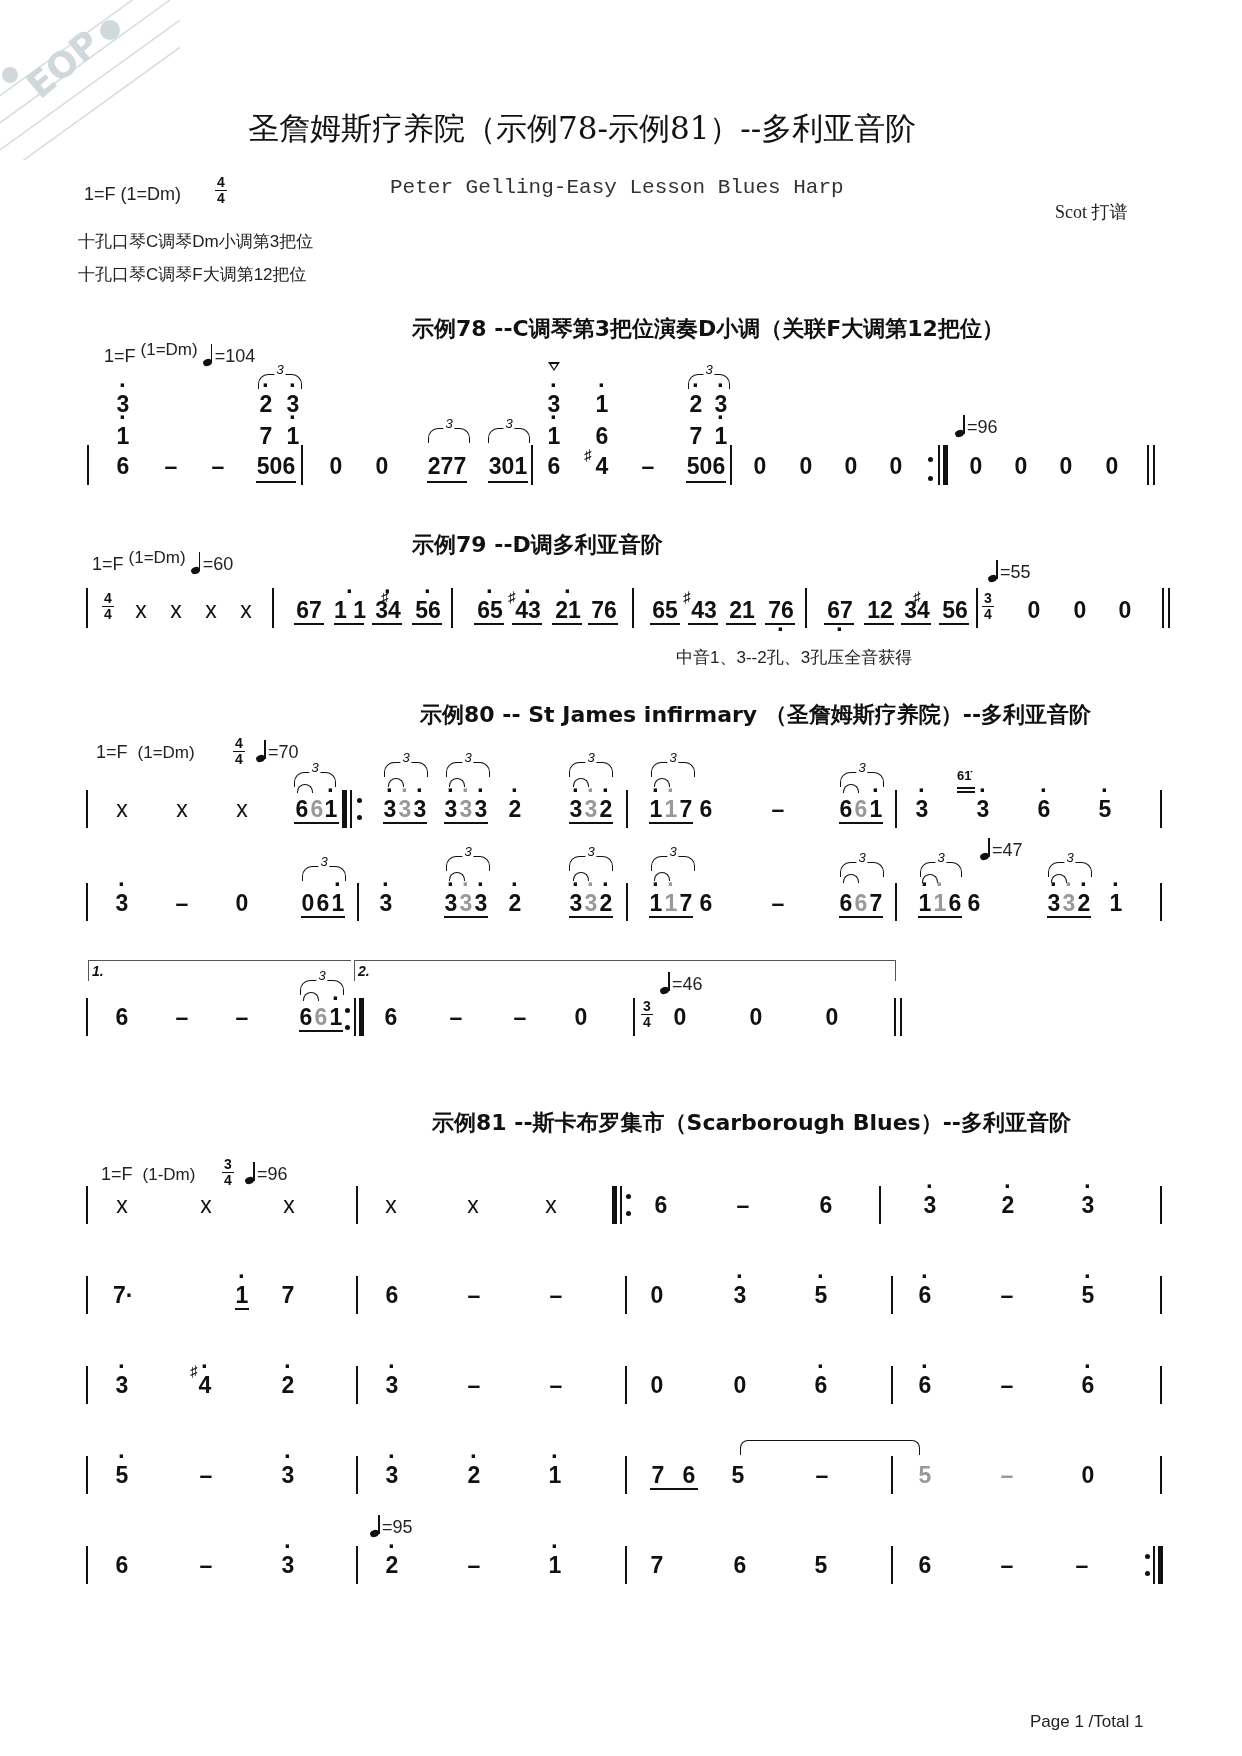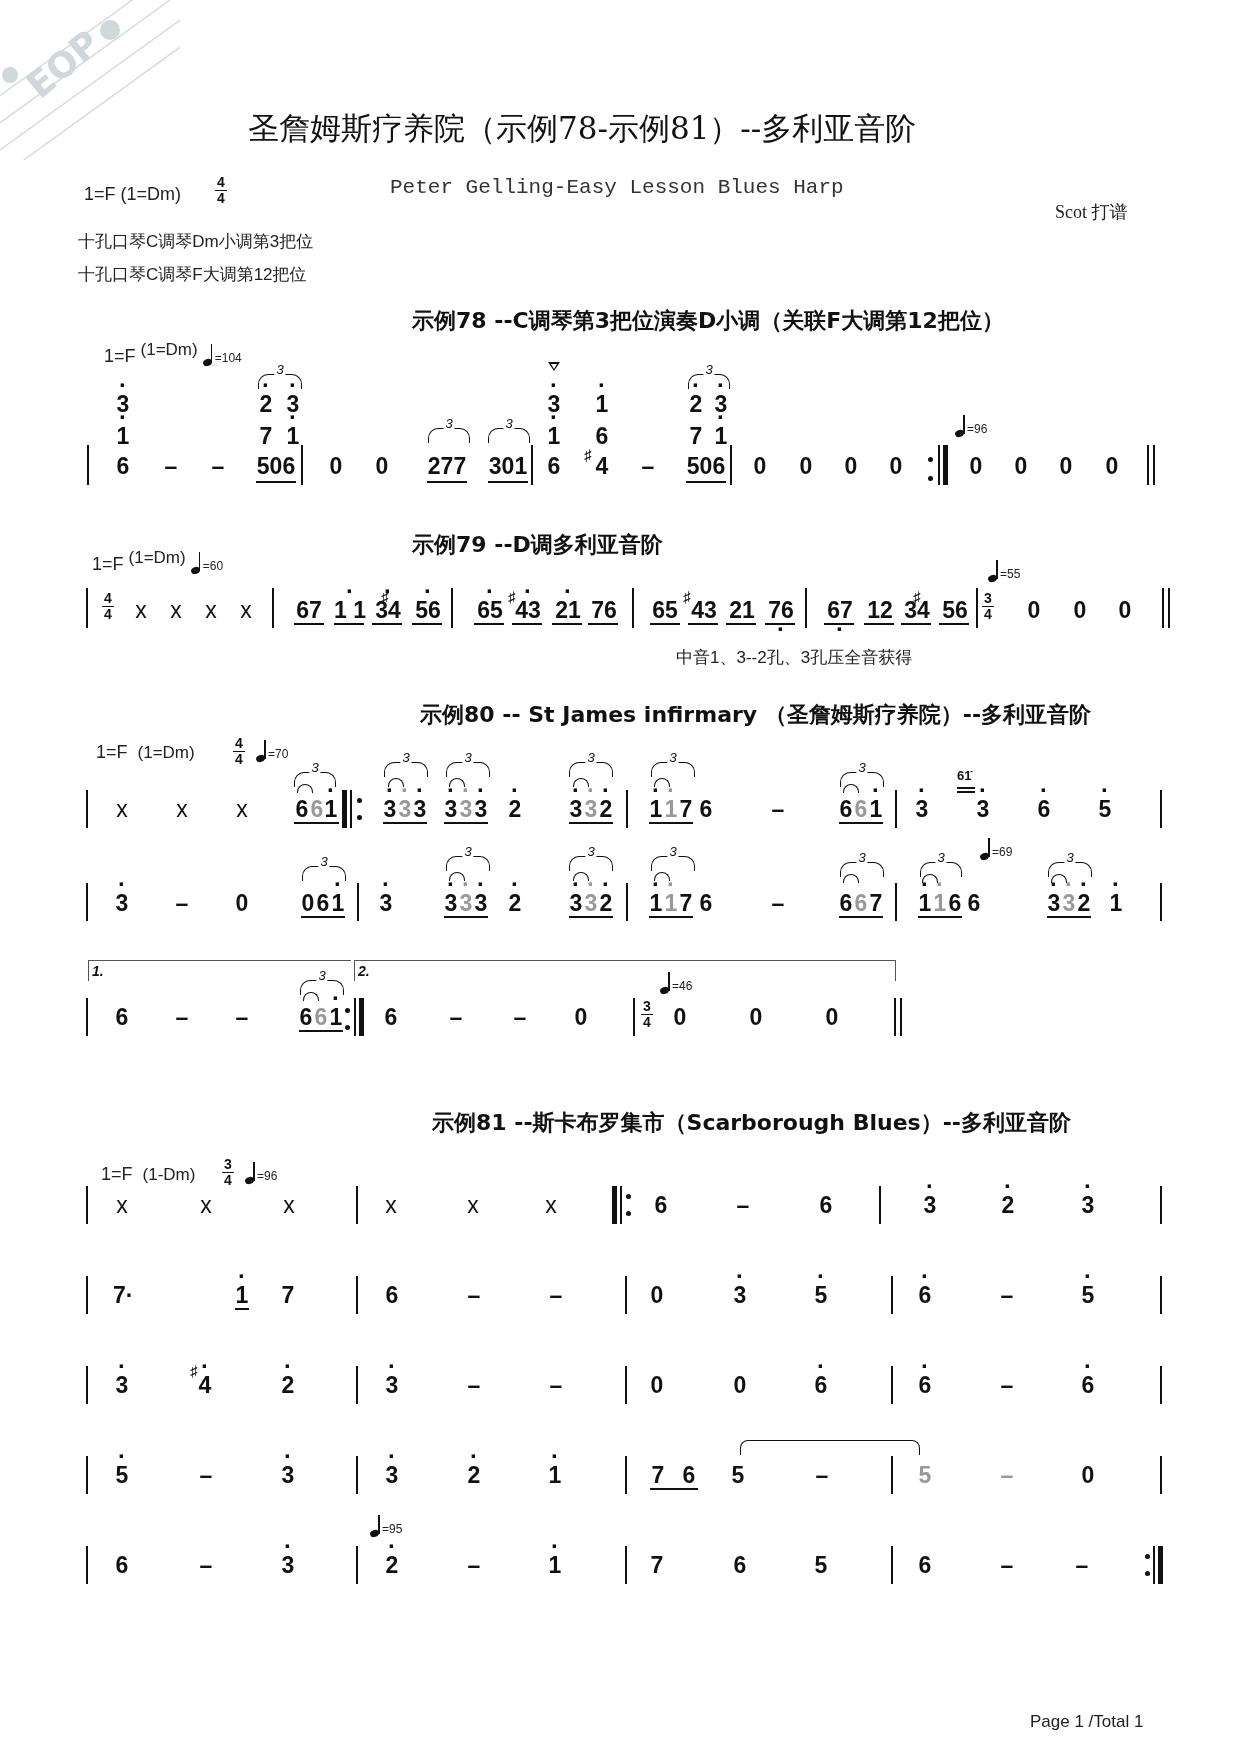--- a/index.html
+++ b/index.html
@@ -4,21 +4,21 @@
 <style>
   html, body { margin:0; padding:0; background:#ffffff; }
   body { width:1242px; height:1756px; position:relative; overflow:hidden; font-family:"Liberation Sans", sans-serif; color:#111; }
   .abs { position:absolute; white-space:nowrap; }
   .title { font-family:"DejaVu Serif", serif; font-size:31px; color:#111; }
   .subtitle { font-family:"Liberation Mono", monospace; font-size:21px; color:#333; }
   .meta { font-size:18px; color:#222; }
   .meta-small { font-size:17px; color:#222; }
   .section-title { font-family:"DejaVu Sans", sans-serif; font-weight:bold; font-size:22px; color:#111; }
   .key { font-size:18px; color:#222; }
-  .tempo { font-size:12px; color:#222; }
+  .tempo { font-size:18px; color:#222; }
   .n { position:absolute; font-family:"Liberation Sans", sans-serif; font-weight:bold; font-size:23px; line-height:26px; text-align:center; width:16px; }
   .n.gray { color:#999; }
   .n.dot::before { content:"\00B7"; position:absolute; left:0; right:0; top:-16px; font-size:24px; line-height:20px; }
   .n.ldot::after { content:"\00B7"; position:absolute; left:0; right:0; bottom:-16px; font-size:24px; line-height:20px; }
   .bar { position:absolute; width:2px; background:#111; }
   .barthick { position:absolute; width:5px; background:#111; }
   .ul { position:absolute; height:2px; background:#111; }
   .repeat-dots { position:absolute; width:6px; }
   .repeat-dots::before, .repeat-dots::after { content:""; position:absolute; width:5px; height:5px; border-radius:50%; background:#111; left:0; }
   .repeat-dots::before { top:0; } .repeat-dots::after { bottom:0; }
@@ -59,21 +59,21 @@
 <div class="abs meta" style="left:84px; top:184px;">
   <span>1=F (1=Dm)</span>
 </div>
 <div class="ts" style="left:215px; top:176px;">
   <span>4</span><span class="ts-line"></span><span>4</span>
 </div>
 <div class="abs meta" style="left:1055px; top:200px; font-family:'Liberation Serif', serif;">Scot   打谱</div>
 <div class="abs meta-small" style="left:78px; top:230px;">十孔口琴C调琴Dm小调第3把位</div>
 <div class="abs meta-small" style="left:78px; top:263px;">十孔口琴C调琴F大调第12把位</div>
 
-<div class="abs section-title" style="left:412px; top:306px;">示例78 --C调琴第3把位演奏D小调（关联F大调第12把位）</div>
+<div class="abs section-title" style="left:412px; top:314px;">示例78 --C调琴第3把位演奏D小调（关联F大调第12把位）</div>
 <div class="abs key" style="left:104px; top:340px;">
   <span>1=F</span>
   <sup style="font-size:17px;">(1=Dm)</sup>
   <span class="note-icon"></span><span class="tempo">=104</span>
 </div>
 
 <div>
   <div class="bar" style="left:87px; top:445px; height:40px;"></div>
 
   <div class="n" style="left:115px; top:453px;">6</div>
@@ -342,21 +342,21 @@
   <div class="bar" style="left:895px; top:883px; height:38px;"></div>
   <div class="triplet" style="left:920px; top:862px; width:40px;">
       <span>3</span>
     </div>
   <div class="tie" style="left:922px; top:874px; width:14px;"></div>
   <div class="n dot" style="left:917px; top:890px;">1</div>
     <div class="n dot gray" style="left:932px; top:890px;">1</div>
     <div class="n" style="left:947px; top:890px;">6</div>
   <div class="ul" style="left:918px; top:916px; width:44px;"></div>
   <div class="n" style="left:966px; top:890px;">6</div>
-  <div class="abs tempo" style="left:980px; top:838px;"><span class="note-icon"></span><span>=69</span></div>
+  <div class="abs tempo" style="left:980px; top:838px;"><span class="note-icon"></span><span>=47</span></div>
   <div class="triplet" style="left:1048px; top:862px; width:42px;">
       <span>3</span>
     </div>
   <div class="tie" style="left:1051px; top:874px; width:14px;"></div>
   <div class="n dot" style="left:1046px; top:890px;">3</div>
     <div class="n dot gray" style="left:1061px; top:890px;">3</div>
     <div class="n dot" style="left:1076px; top:890px;">2</div>
   <div class="ul" style="left:1047px; top:916px; width:44px;"></div>
   <div class="n dot" style="left:1108px; top:890px;">1</div>
   <div class="bar" style="left:1160px; top:883px; height:38px;"></div>

